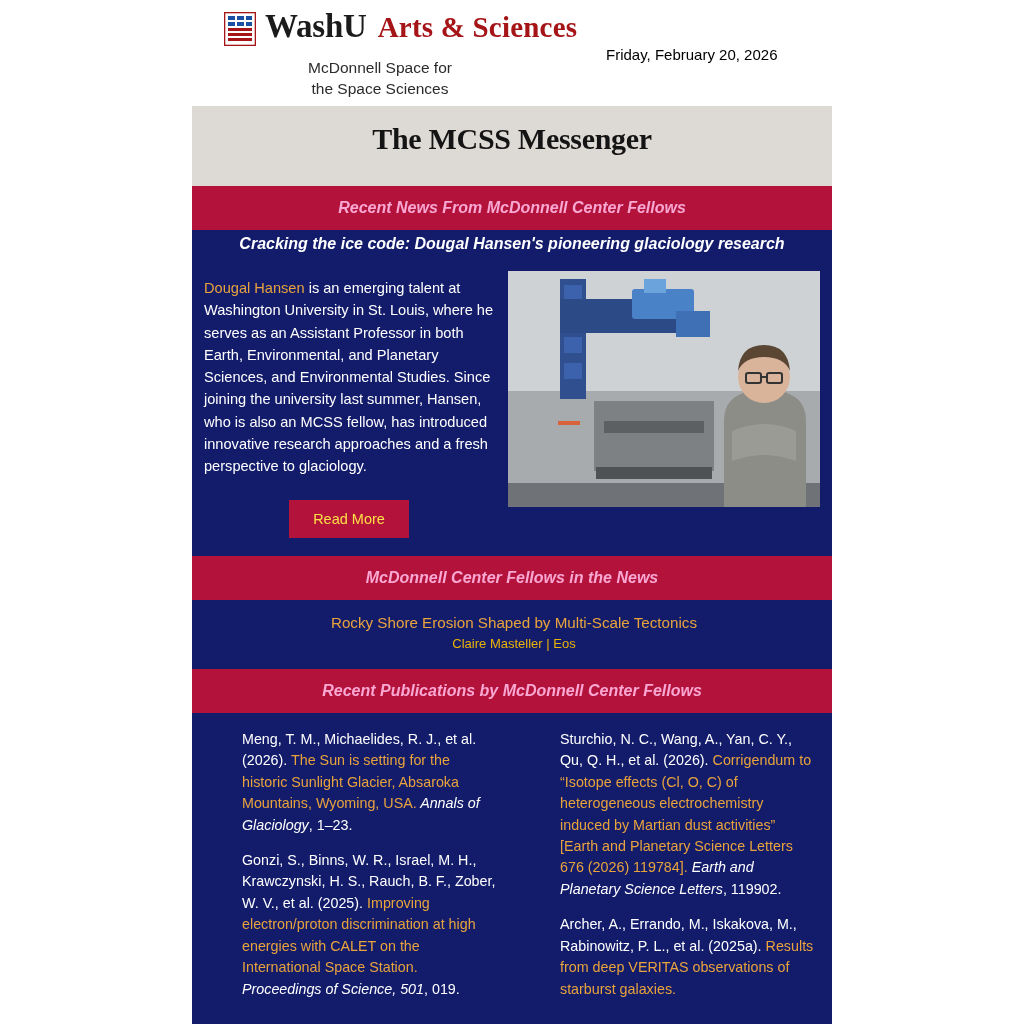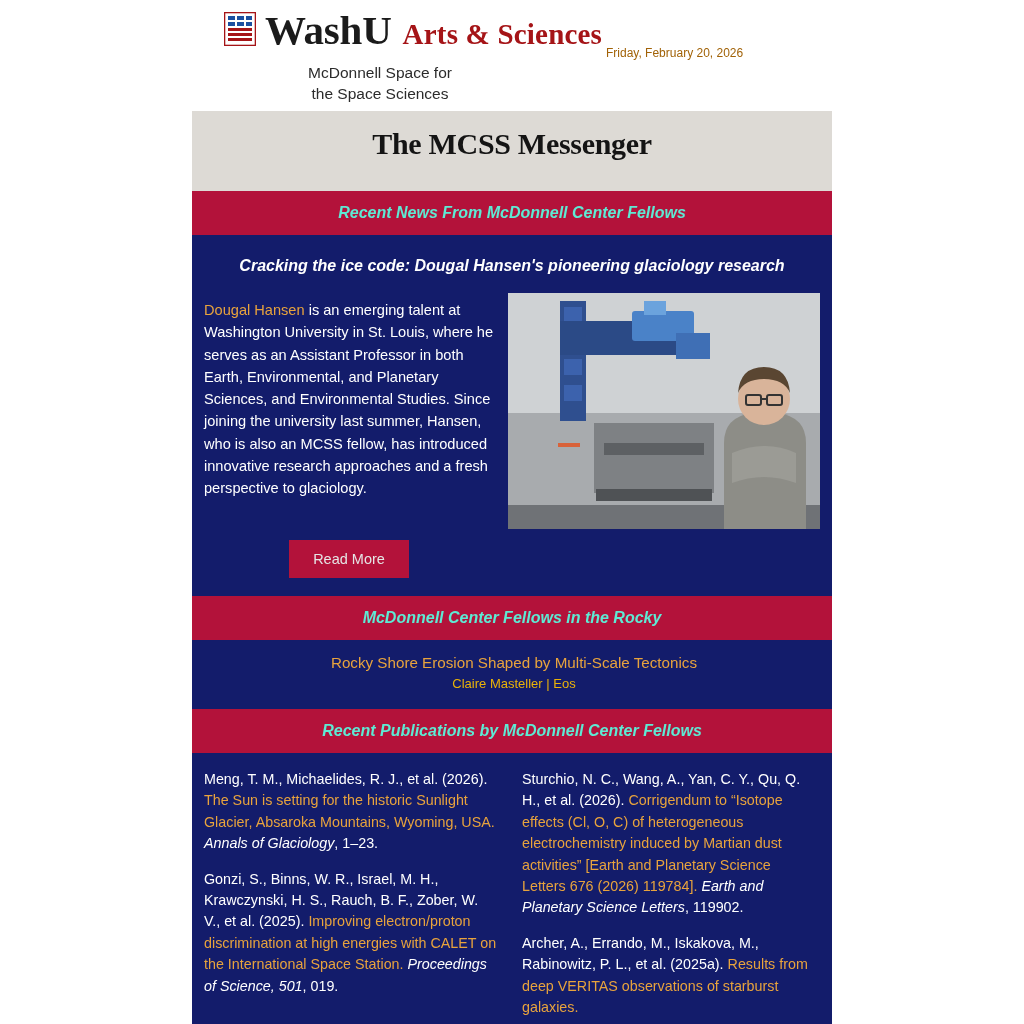--- a/index.html
+++ b/index.html
@@ -37,21 +37,21 @@
     flex: none;
   }
   .wordmark {
     display: flex;
     align-items: baseline;
     gap: 11px;
     line-height: 1;
   }
   .wordmark .washu {
     font-family: "Liberation Serif", serif;
-    font-size: 41px;
+    font-size: 33px;
     font-weight: 700;
     color: #1b1b1b;
     letter-spacing: -0.2px;
   }
   .wordmark .arts {
     font-family: "Liberation Serif", serif;
     font-size: 29px;
     font-weight: 700;
     color: #a51417;
     letter-spacing: 0.2px;
@@ -62,22 +62,22 @@
     margin-left: 100px;
     margin-top: 12px;
     font-size: 15.5px;
     line-height: 1.35;
     color: #2b2b2b;
   }
   .date-line {
     position: absolute;
     top: 46px;
     left: 606px;
-    font-size: 12px;
-    color: #a16207;
+    font-size: 15px;
+    color: #000000;
   }
 
   
   .newsletter {
     width: 640px;
     margin: 0 auto;
     position: relative;
     left: 0;
   }
   .title-block {
@@ -95,37 +95,37 @@
   }
   .title-block .tagline {
     font-size: 19.5px;
     font-weight: 700;
     line-height: 1.28;
     color: #141414;
   }
 
   .band-red {
     background: #b3123a;
-    color: #5eead4;
+    color: #f9a8d4;
     text-align: center;
     font-style: italic;
     font-weight: 700;
     font-size: 16px;
     padding: 13px 10px;
   }
   .band-navy {
     background: #131c6b;
     color: #ffffff;
   }
   .navy-head {
     text-align: center;
     font-style: italic;
     font-weight: 700;
     font-size: 16px;
-    padding: 22px 14px 10px 14px;
+    padding: 5px 14px 10px 14px;
     color: #ffffff;
   }
 
   .feature {
     display: flex;
     gap: 14px;
     padding: 8px 12px 18px 12px;
   }
   .feature-text {
     width: 300px;
@@ -138,27 +138,26 @@
     color: #e8a33d;
     text-decoration: none;
   }
   .read-more-wrap {
     text-align: center;
     margin-top: 22px;
   }
   .read-more {
     display: inline-block;
     background: #b3123a;
-    color: #e5e5e5;
+    color: #fde047;
     font-size: 14.5px;
     padding: 11px 24px;
     border: none;
     cursor: pointer;
     font-family: "Liberation Sans", sans-serif;
-    margin-top: 18px;
   }
   .feature-photo {
     width: 312px;
     height: 236px;
     flex: none;
     position: relative;
     overflow: hidden;
     background: #9a9a9a;
   }
 
@@ -184,20 +183,21 @@
     padding: 16px 12px 20px 12px;
   }
   .pub-col {
     width: 294px;
     font-size: 14.3px;
     line-height: 1.5;
     color: #ffffff;
   }
   .pub {
     margin-bottom: 14px;
+    margin-left: 38px;
   }
   .pub a {
     color: #e8a33d;
     text-decoration: none;
   }
   .pub i { font-style: italic; }
 </style>
 </head>
 <body>
 
@@ -276,21 +276,21 @@
             <circle cx="256" cy="106" r="26" fill="#d9b49a"></circle>
             <path d="M230 100 q2 -26 26 -26 q24 0 26 26 q-6 -14 -26 -14 q-20 0 -26 14 Z" fill="#5a4632"></path>
             <rect x="238" y="102" width="15" height="10" rx="2" fill="none" stroke="#333" stroke-width="2"></rect>
             <rect x="259" y="102" width="15" height="10" rx="2" fill="none" stroke="#333" stroke-width="2"></rect>
             <line x1="253" y1="106" x2="259" y2="106" stroke="#333" stroke-width="2"></line>
           </svg>
         </div>
       </div>
     </div>
 
-    <div class="band-red">McDonnell Center Fellows in the Rocky</div>
+    <div class="band-red">McDonnell Center Fellows in the News</div>
 
     <div class="band-navy">
       <div class="news-item">
         <a class="headline" href="#">Rocky Shore Erosion Shaped by Multi-Scale Tectonics</a>
         <div class="byline">Claire Masteller | Eos</div>
       </div>
     </div>
 
     <div class="band-red">Recent Publications by McDonnell Center Fellows</div>
 

